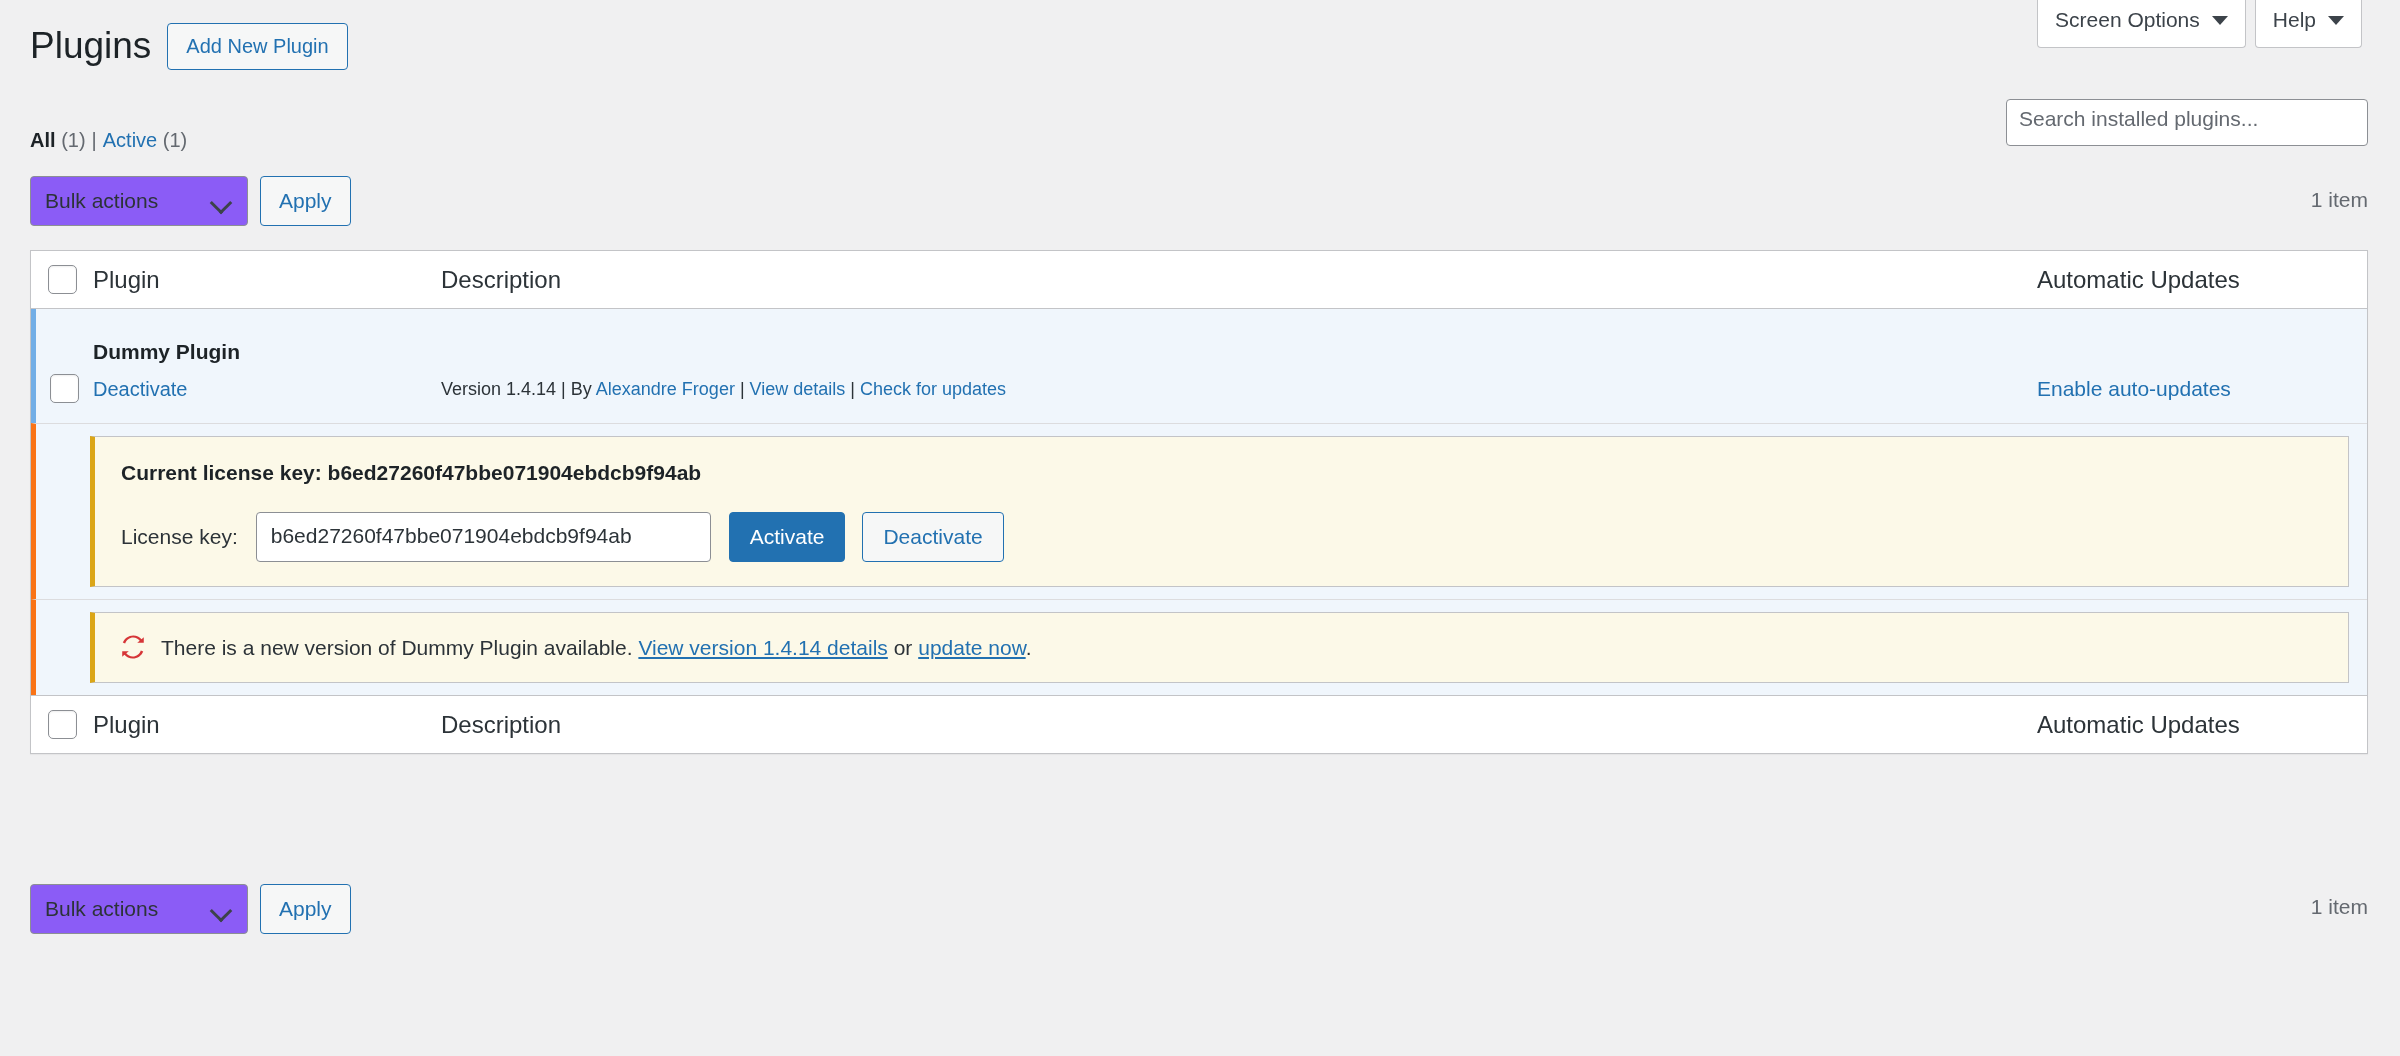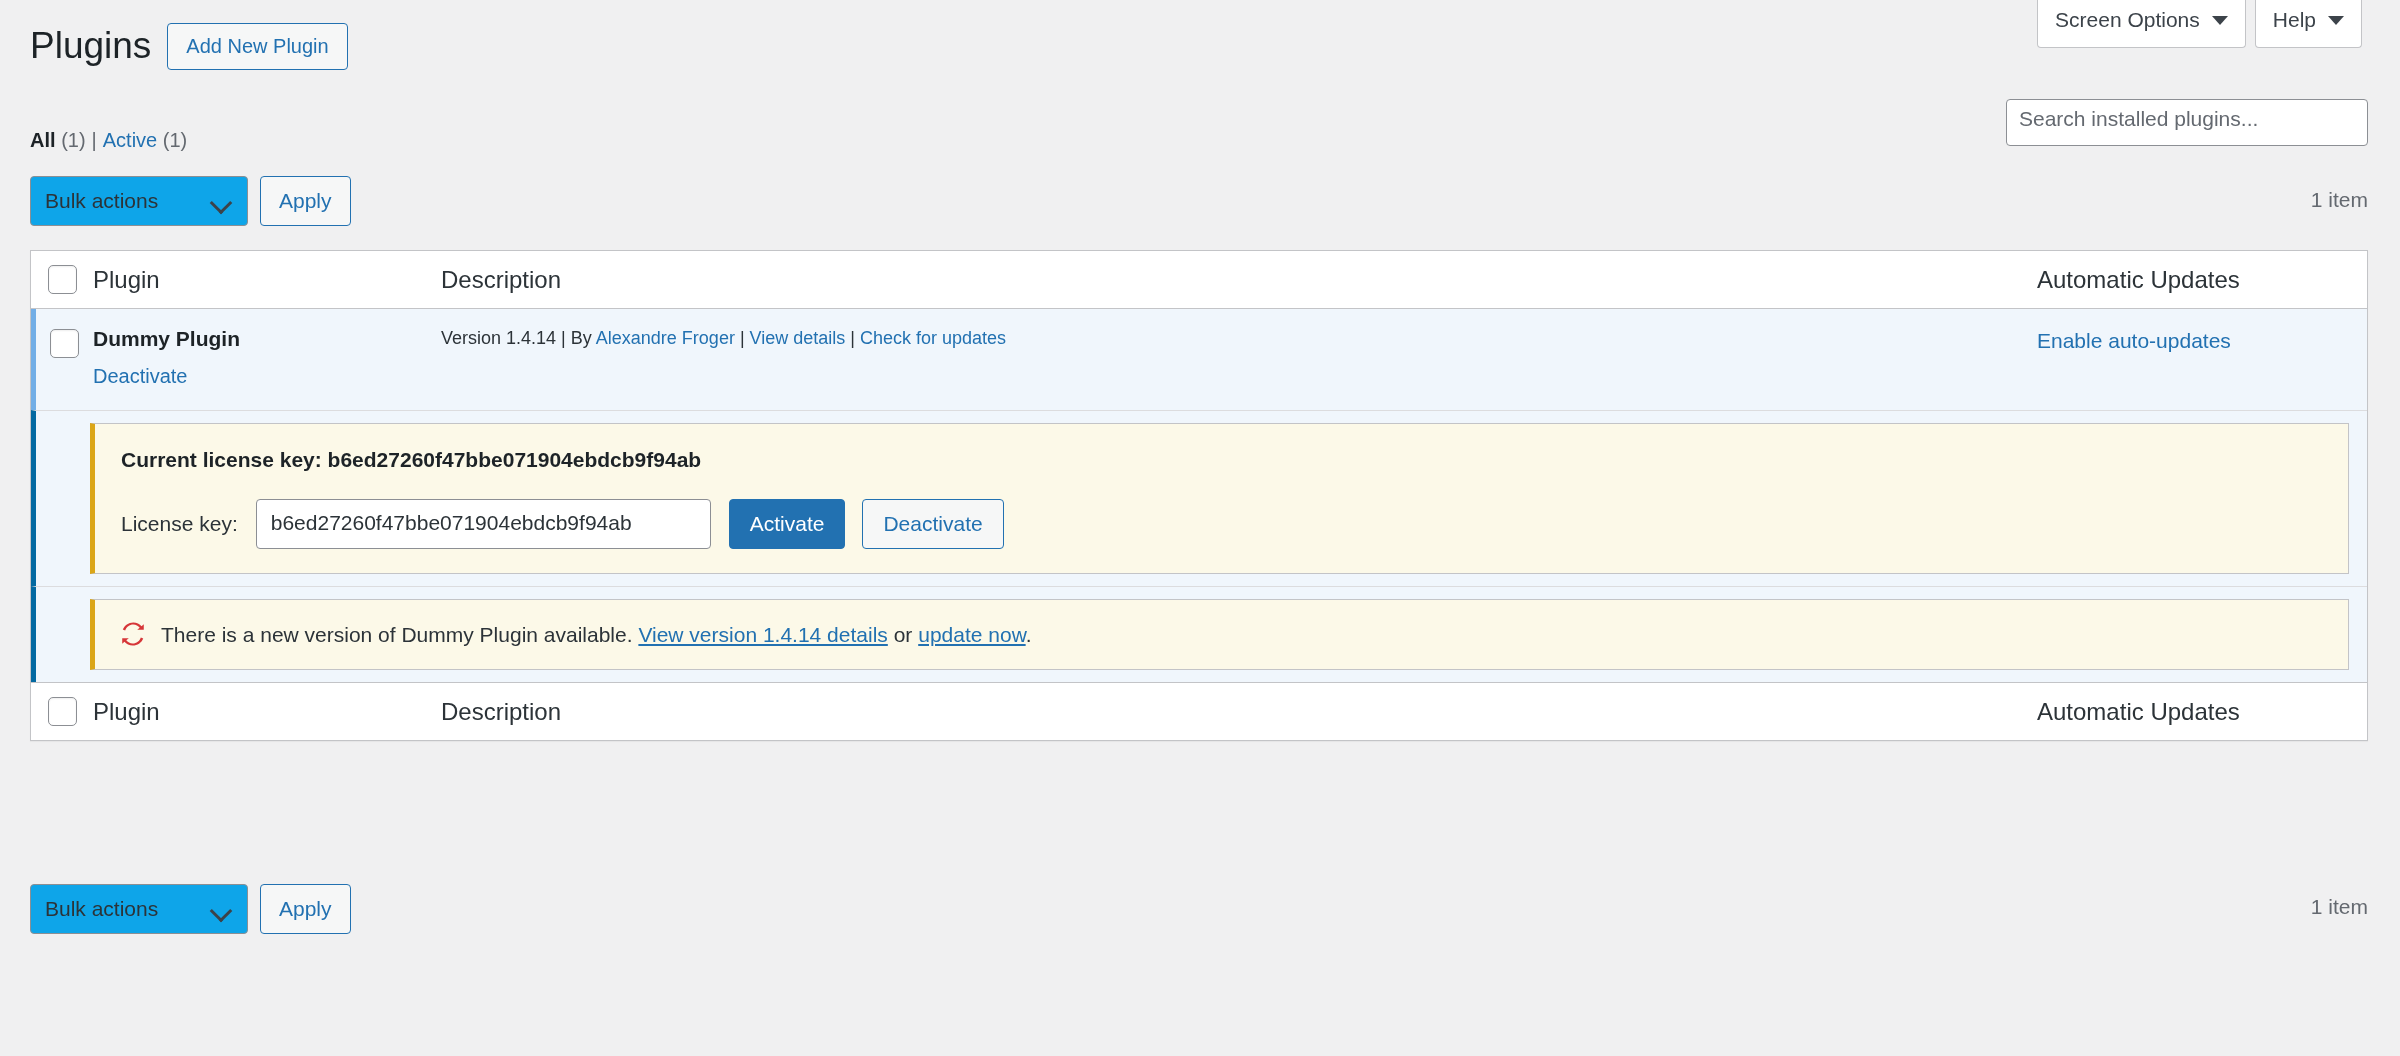--- a/index.html
+++ b/index.html
@@ -128,21 +128,21 @@
     right: 32px;
     height: 50px;
   }
   .tablenav.top { top: 176px; }
   .tablenav.bottom { top: 884px; }
 
   .bulk-group { display: flex; align-items: center; gap: 12px; }
   .bulk-select {
     appearance: none;
     -webkit-appearance: none;
-    background: #0ea5e9;
+    background: #8b5cf6;
     border: 1px solid #8c8f94;
     border-radius: 4px;
     font-size: 21px;
     color: #2c3338;
     padding: 9px 50px 10px 14px;
     width: 218px;
     box-sizing: border-box;
     height: 50px;
     font-family: "Liberation Sans", sans-serif;
     cursor: pointer;
@@ -240,22 +240,22 @@
     display: inline-block;
     cursor: pointer;
     box-shadow: inset 0 1px 2px rgba(0,0,0,.07);
   }
 
   
   .plugin-row {
     background: #f0f6fc;
     border-left: 5px solid #72aee6;
     box-sizing: border-box;
-    padding: 16px 0 20px 0;
-    align-items: flex-start;
+    padding: 29px 0 20px 0;
+    align-items: flex-end;
   }
   .plugin-row .col-cb { width: 57px; flex: 0 0 57px; padding-top: 4px; }
 
   .plugin-title {
     font-size: 21px;
     font-weight: bold;
     color: #1d2327;
     line-height: 1.35;
     margin: 0 0 10px 0;
   }
@@ -284,21 +284,21 @@
     color: #2271b1;
     text-decoration: none;
     line-height: 1.35;
     display: inline-block;
     padding-top: 2px;
   }
 
   
   .update-tr {
     background: #f0f6fc;
-    border-left: 5px solid #0369a1;
+    border-left: 5px solid #f97316;
     border-top: 1px solid #dcdcde;
     box-sizing: border-box;
     padding: 12px 18px 12px 54px;
   }
   .notice {
     background: #fcf9e8;
     border: 1px solid #c3c4c7;
     border-left: 5px solid #dba617;
     box-sizing: border-box;
     padding: 18px 22px;

